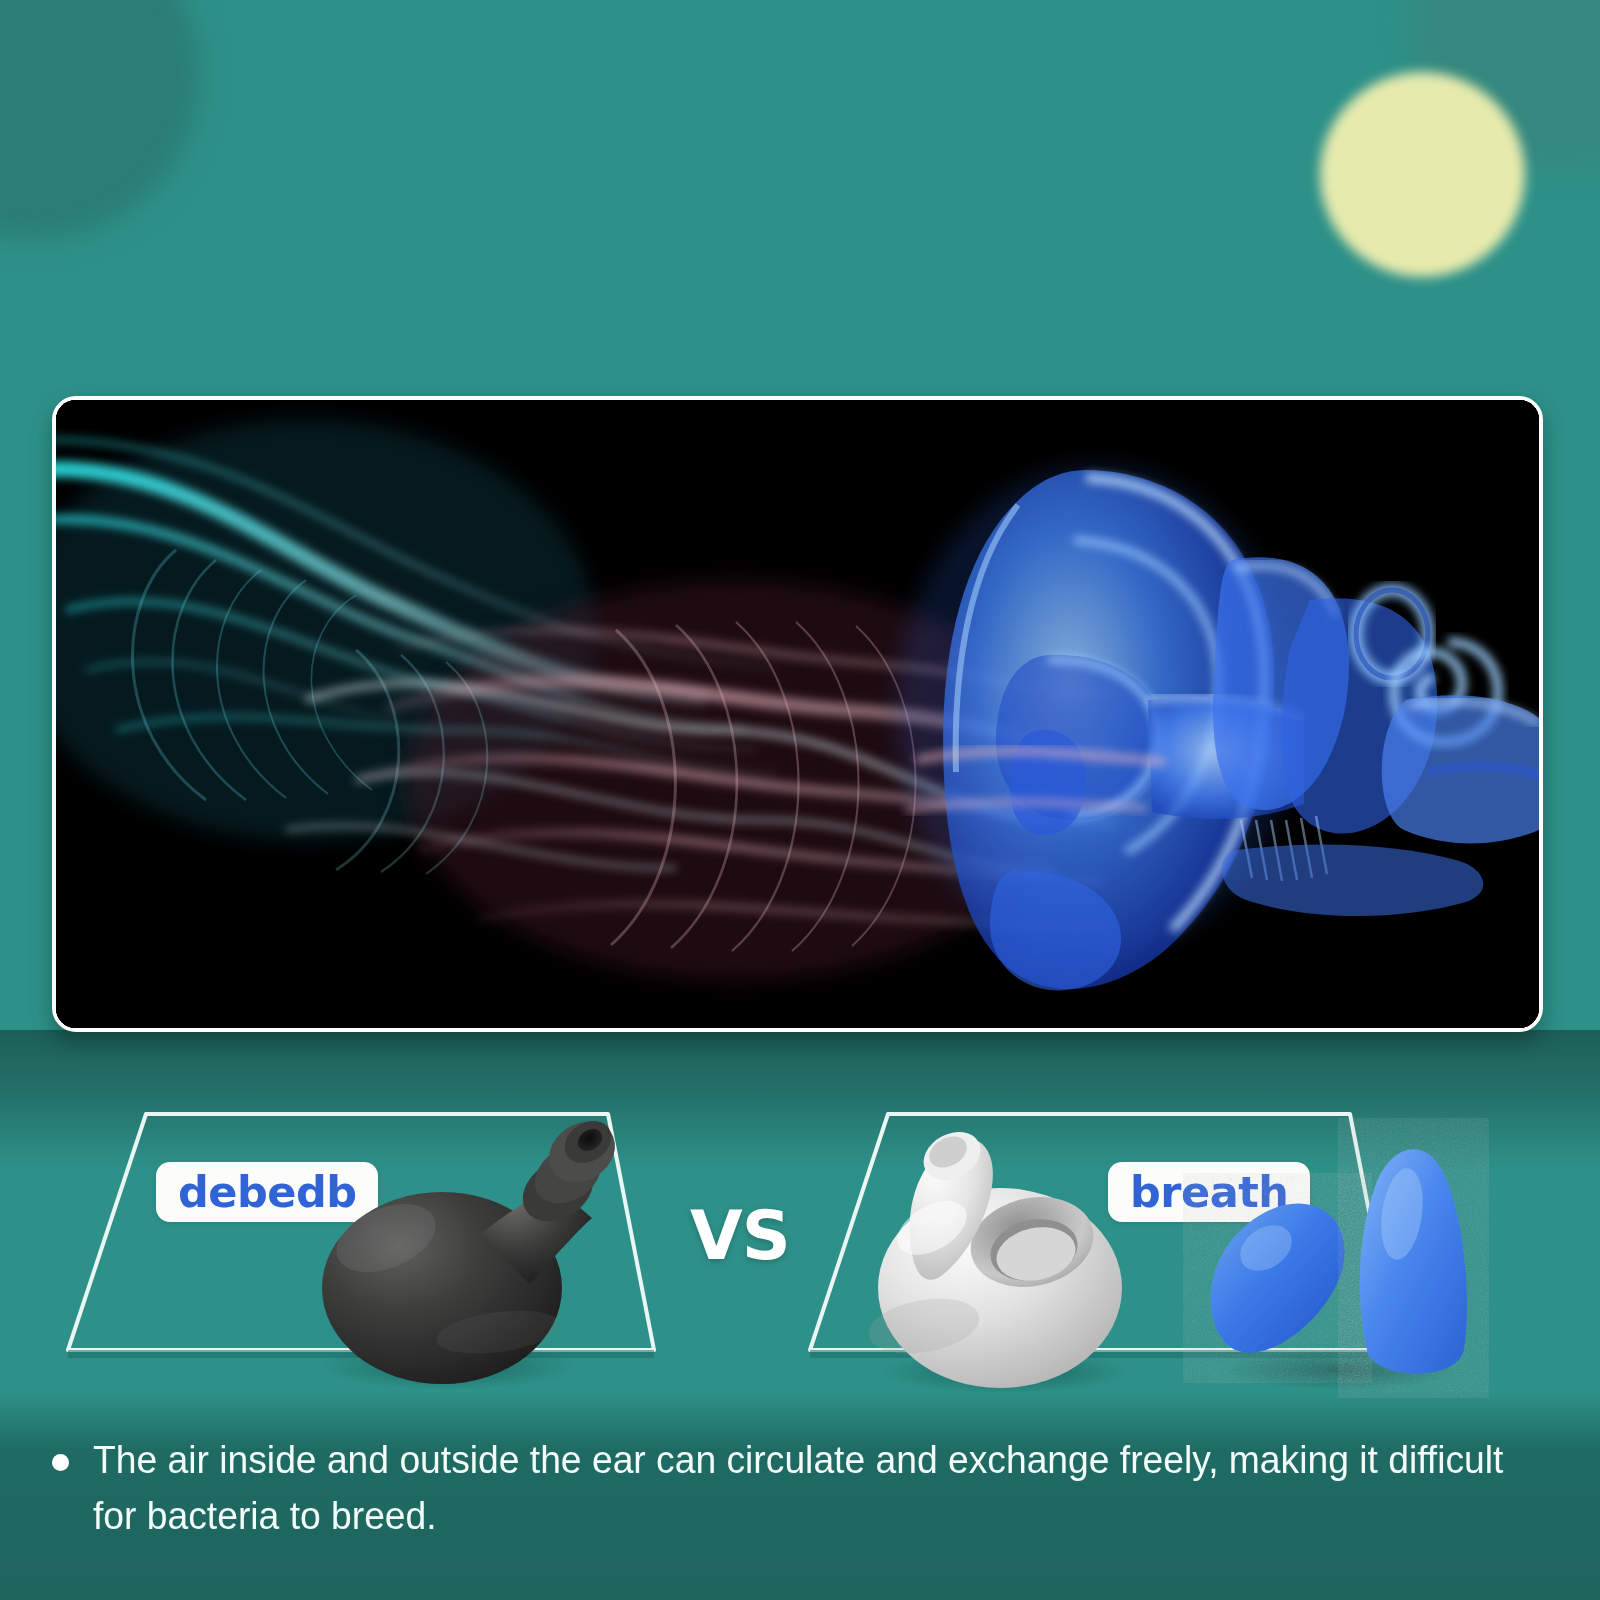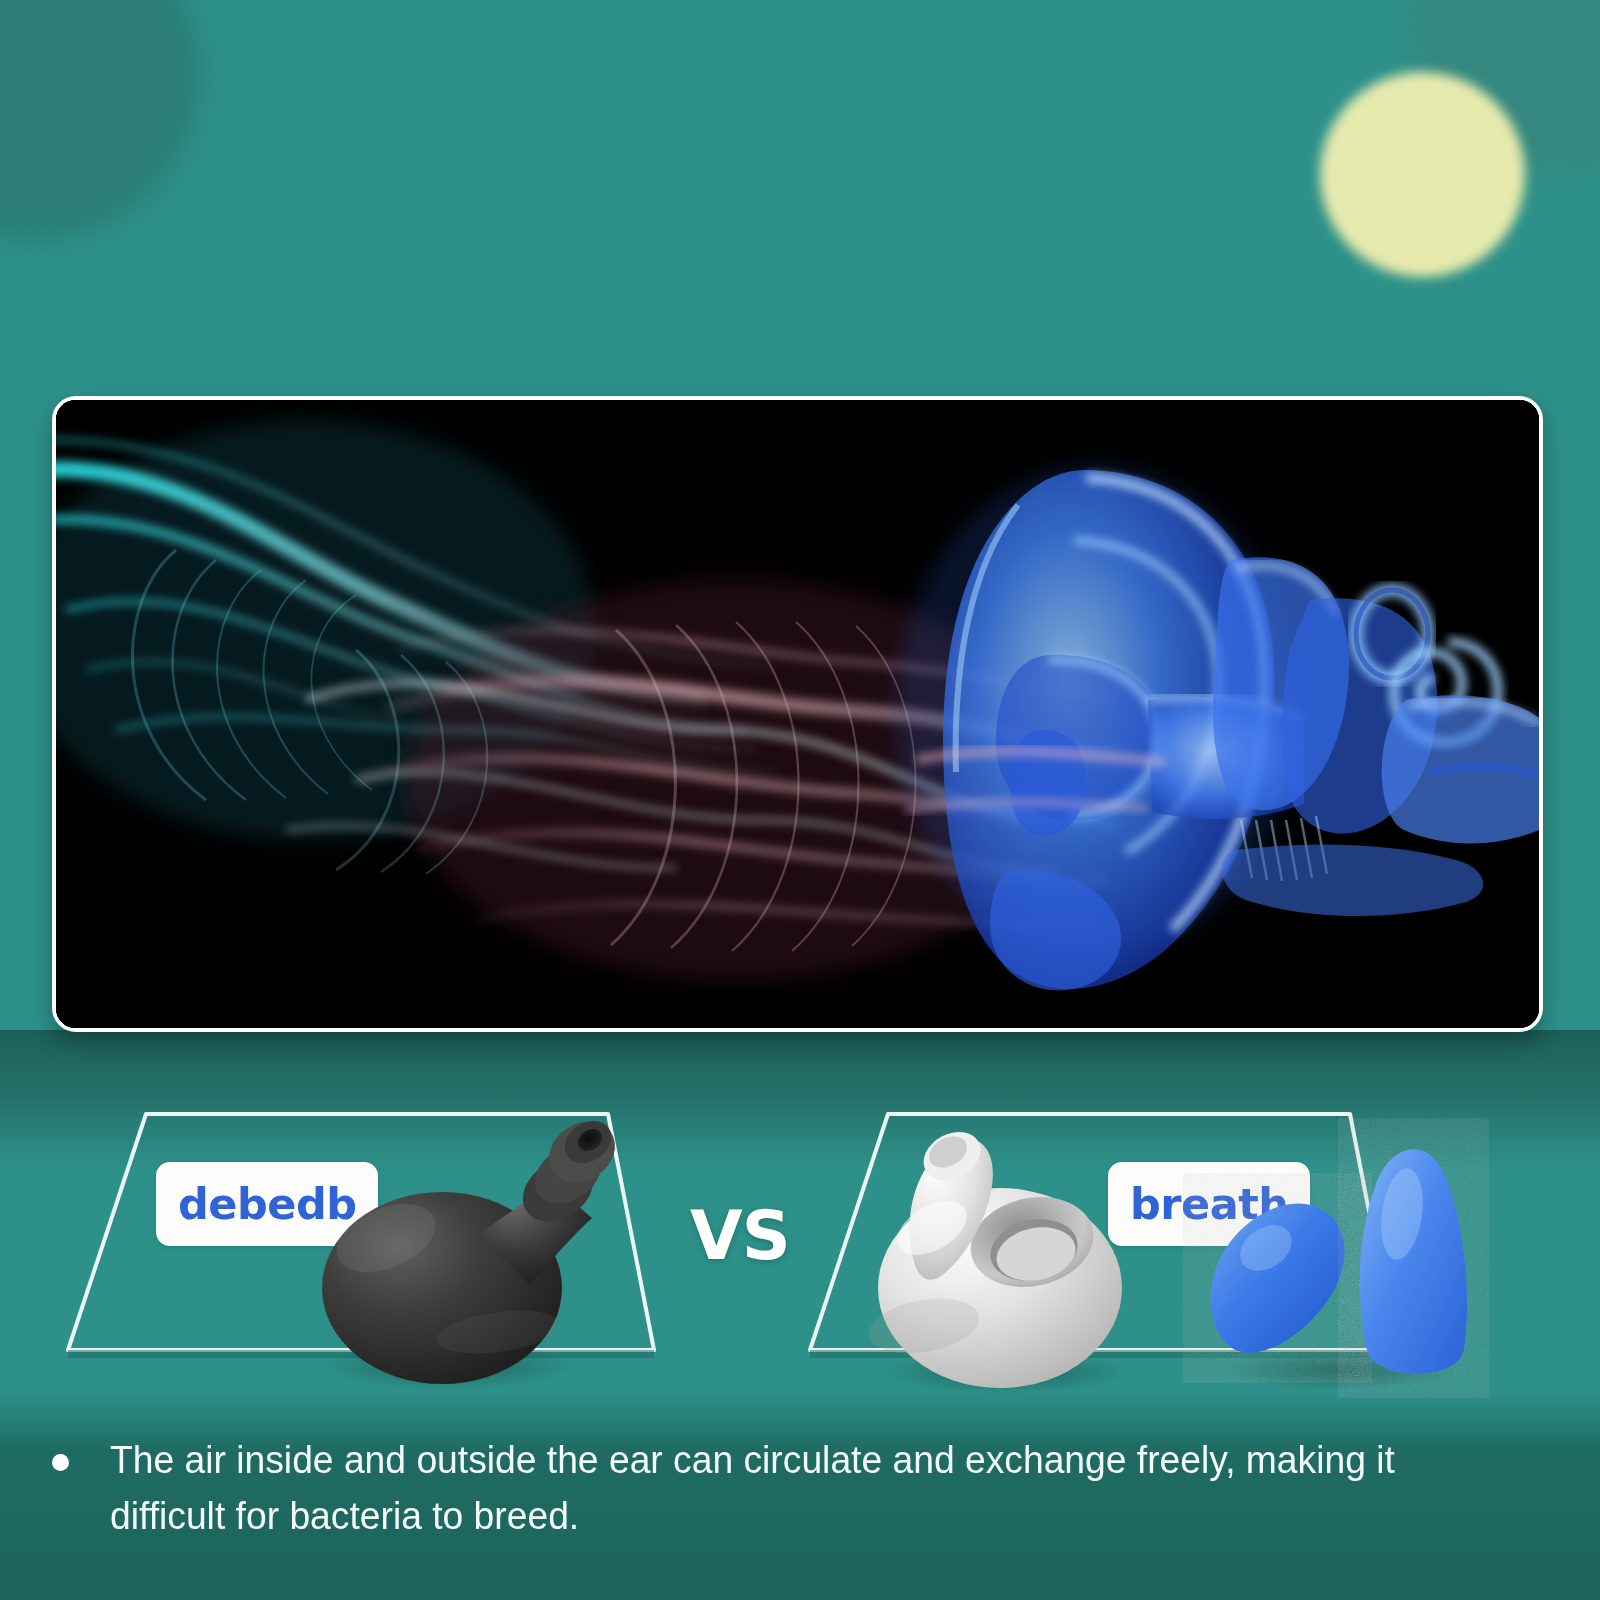--- a/index.html
+++ b/index.html
@@ -124,21 +124,21 @@
   .panel-left  { left: 48px; }
   .panel-right { left: 790px; }
   .panel svg.plinth { position: absolute; inset: 0; width: 100%; height: 100%; overflow: visible; }
 
   .brand-pill {
     position: absolute;
     background: #fcfdfa;
     border-radius: 14px;
     height: 60px;
     line-height: 60px;
-    padding: 12px 22px;
+    padding: 0 22px;
     color: #2f63d6;
     font-size: 43px;
     font-weight: bold;
     font-family: "DejaVu Sans", sans-serif;
     letter-spacing: -0.5px;
     white-space: nowrap;
     box-shadow: 0 2px 5px rgba(0,0,0,0.10);
   }
   .pill-left  { left: 108px; top: 62px; }
   .pill-right { left: 318px; top: 62px; }
@@ -163,21 +163,21 @@
   .prod-white { left: 820px; top: 1108px; width: 390px; height: 290px; z-index: 8; }
   .prod-foam  { left: 1180px; top: 1118px; width: 330px; height: 280px; z-index: 8; }
   .product svg { width: 100%; height: 100%; display: block; }
 
   
   .bullet-wrap {
     position: absolute;
     left: 52px; right: 60px;
     top: 1432px;
     display: flex;
-    gap: 41px;
+    gap: 24px;
     z-index: 9;
   }
   .bullet-dot {
     flex: 0 0 auto;
     width: 17px; height: 17px;
     border-radius: 50%;
     background: #ffffff;
     margin-top: 22px;
   }
   .bullet-text {

